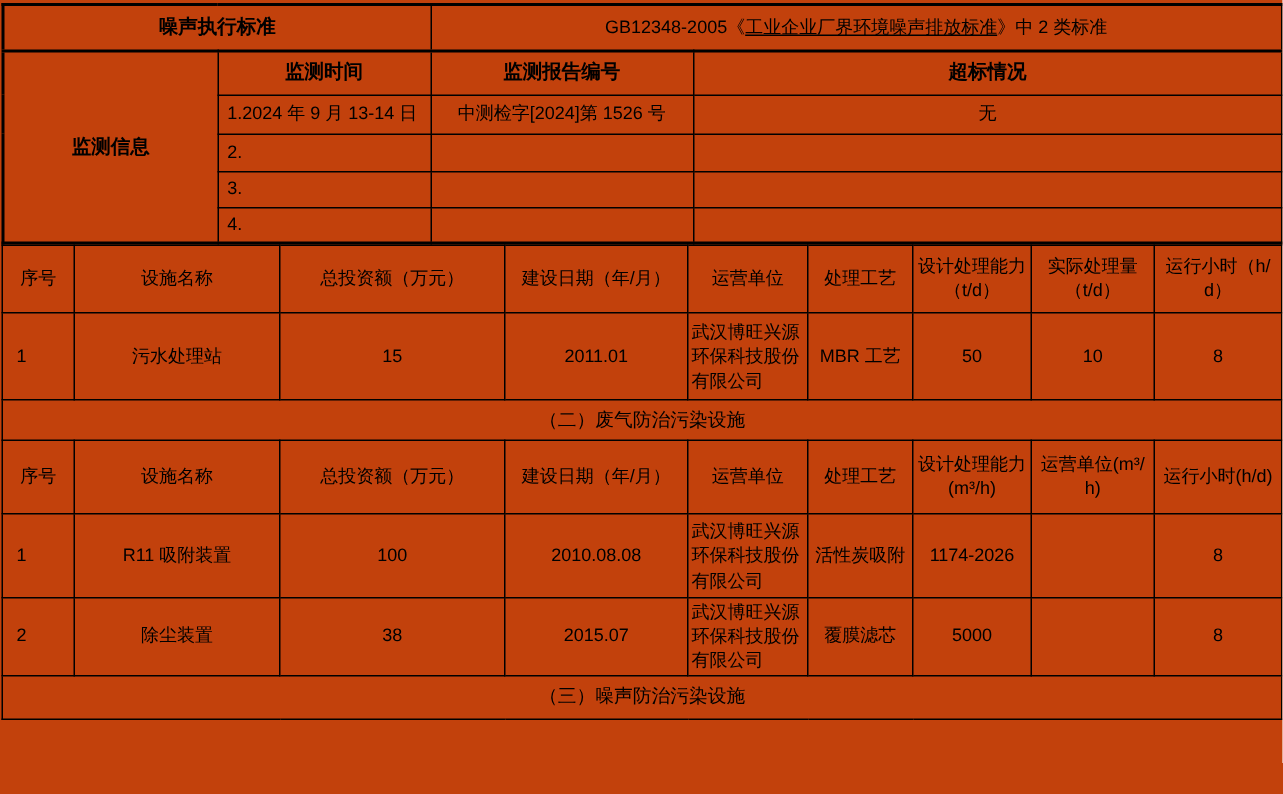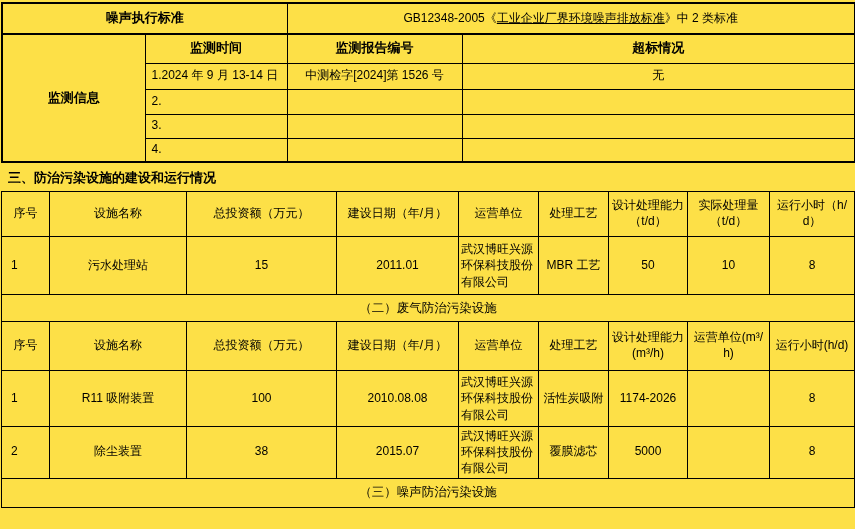--- a/index.html
+++ b/index.html
@@ -1,18 +1,18 @@
 <!DOCTYPE html>
 <html><head>
 <meta charset="utf-8">
 <style>
   html,body { margin:0; padding:0; background:#fff; }
   .page {
     width:855px; height:529px; overflow:hidden;
-    background:#fde047; color:#000000;
+    background:#c2410c; color:#000000;
     font-family:"Liberation Sans", sans-serif;
   }
   table { border-collapse:collapse; table-layout:fixed; width:853px; margin-left:1px; }
   td {
     border:1px solid #000;
     font-size:12px; line-height:1.3;
     text-align:center; vertical-align:middle;
     padding:1px 2px; overflow:hidden;
     word-break:break-all;
   }
@@ -72,21 +72,20 @@
       <td></td>
     </tr>
     <tr style="height:24px">
       <td class="cell-left">4.</td>
       <td></td>
       <td></td>
     </tr>
   </tbody>
     </table>
 
-  <div class="section-heading">三、防治污染设施的建设和运行情况</div>
 
   <table class="fac-table">
     <colgroup>
       <col style="width:48px">
         <col style="width:137px">
         <col style="width:150px">
         <col style="width:122px">
         <col style="width:80px">
         <col style="width:70px">
         <col style="width:79px">

